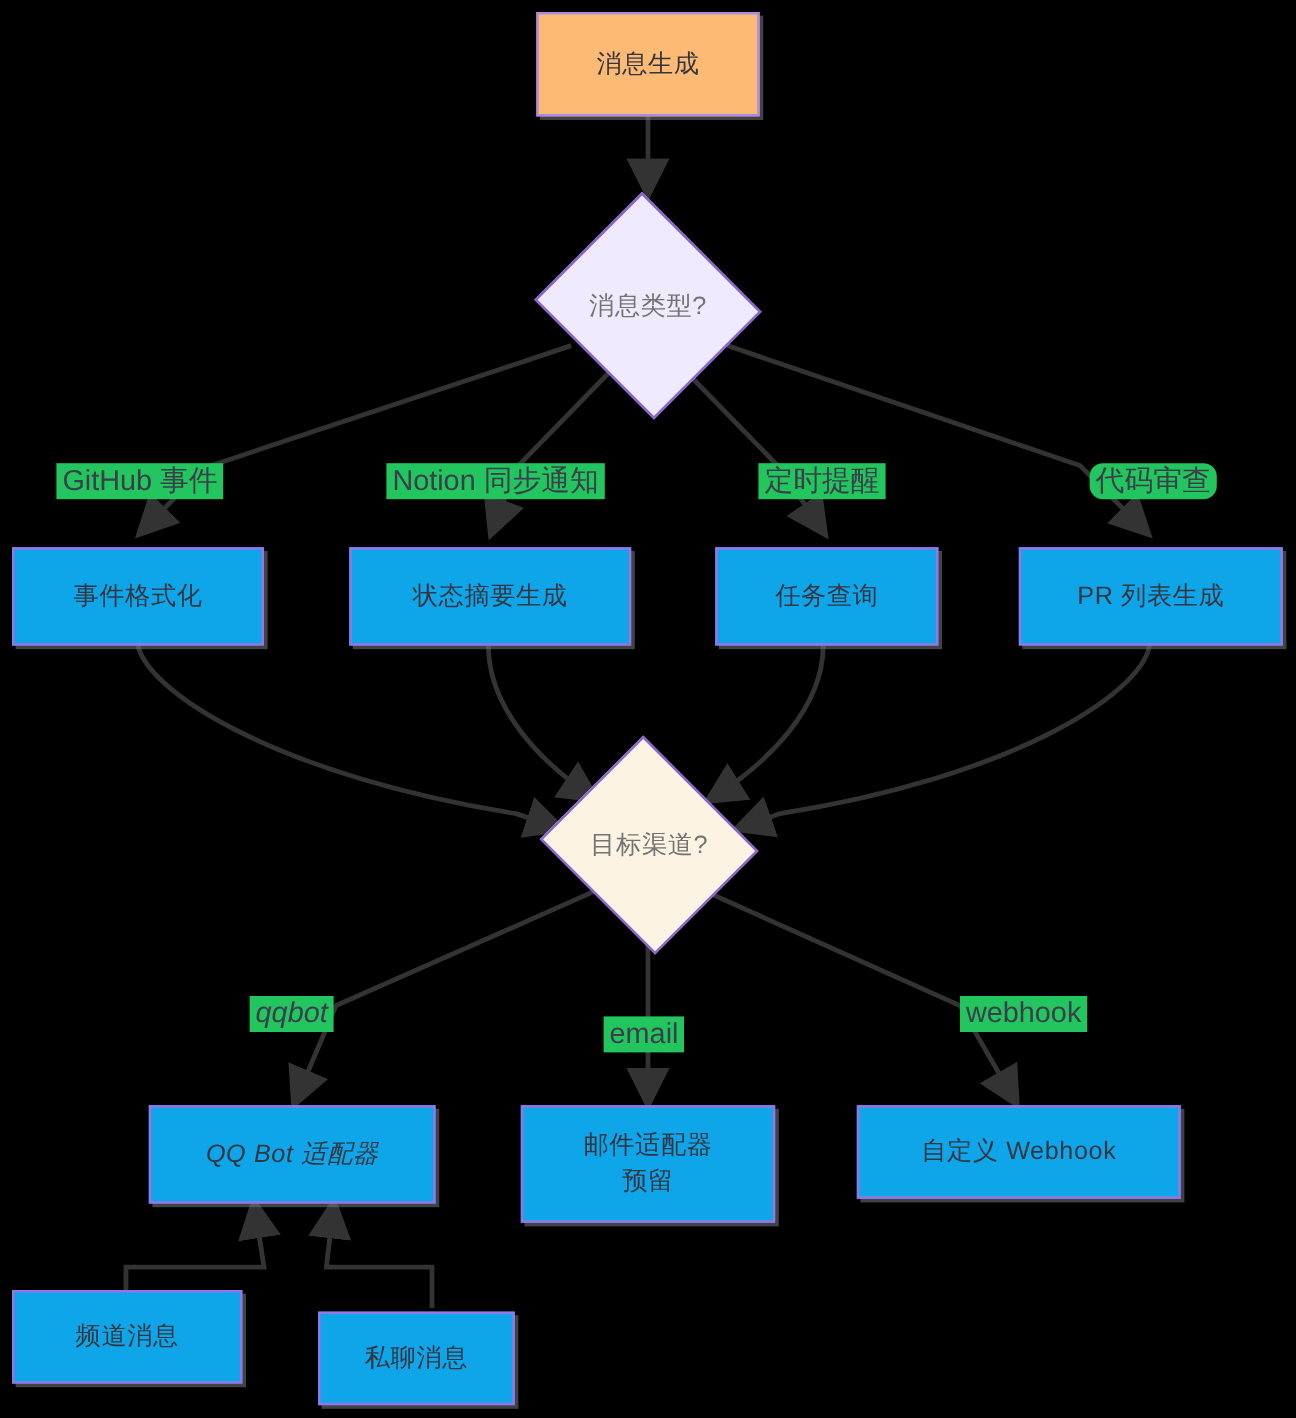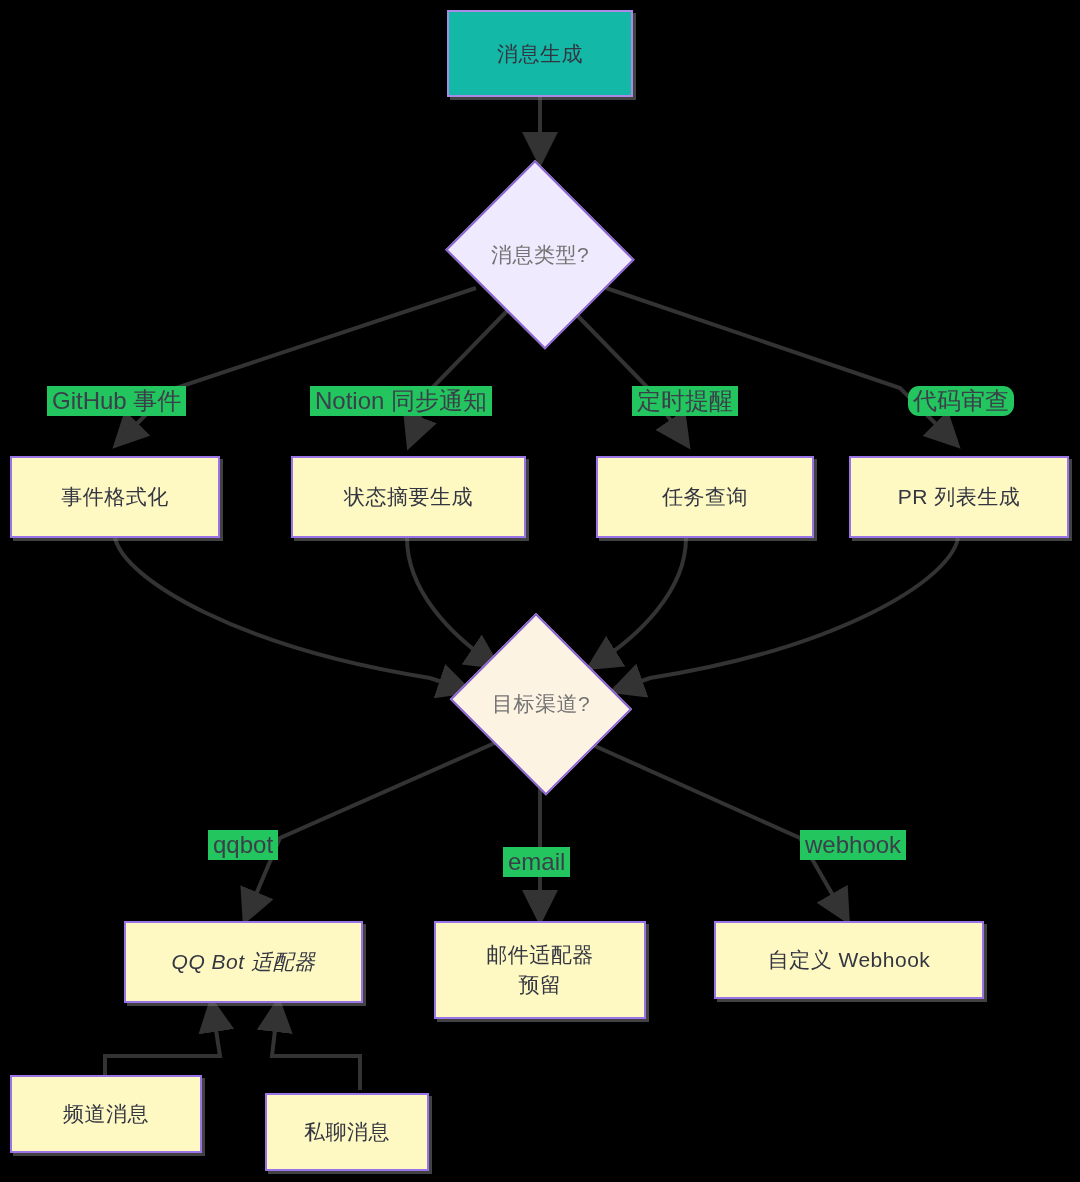--- a/index.html
+++ b/index.html
@@ -30,26 +30,26 @@
     text-align: center;
     color: #333641;
     font-size: 21px;
     line-height: 30px;
     letter-spacing: 0.5px;
     white-space: pre-line;
     z-index: 3;
   }
   .node.process {
     border: 2px solid #9a73e8;
-    background: #fef9c3;
+    background: #0ea5e9;
     box-shadow: 3px 3px 0 rgba(120,120,120,0.55);
   }
   .node.start {
     border: 2px solid #a98ae6;
-    background: #14b8a6;
+    background: #fdba74;
     box-shadow: 3px 3px 0 rgba(120,120,120,0.55);
   }
   .diamond-wrap {
     position: absolute;
     z-index: 3;
     display: flex;
     align-items: center;
     justify-content: center;
   }
   .diamond-shape {
@@ -131,21 +131,21 @@
 
   <div class="diamond-wrap" style="left:440px; top:165px; width:200px; height:180px;">
     <div class="diamond-shape lav"></div>
     <div class="diamond-label">消息类型?</div>
   </div>
 
   <div class="node process" style="left:10px; top:456px; width:210px; height:82px;">事件格式化</div>
 
   <div class="node process" style="left:291px; top:456px; width:235px; height:82px;">状态摘要生成</div>
 
-  <div class="node process" style="left:596px; top:456px; width:218px; height:82px;">任务查询</div>
+  <div class="node process" style="left:596px; top:456px; width:186px; height:82px;">任务查询</div>
 
   <div class="node process" style="left:849px; top:456px; width:220px; height:82px;">PR 列表生成</div>
 
   <div class="diamond-wrap" style="left:445px; top:618px; width:192px; height:172px;">
     <div class="diamond-shape cream"></div>
     <div class="diamond-label">目标渠道?</div>
   </div>
 
   <div class="node process" style="left:124px; top:921px; width:239px; height:82px;font-style:italic;">QQ Bot 适配器</div>
 
@@ -153,25 +153,25 @@
 预留</div>
 
   <div class="node process" style="left:714px; top:921px; width:270px; height:78px;">自定义 Webhook</div>
 
   <div class="node process" style="left:10px; top:1075px; width:192px; height:78px;">频道消息</div>
 
   <div class="node process" style="left:265px; top:1093px; width:164px; height:78px;">私聊消息</div>
 
   <div class="edge-label" style="left:47px; top:386px;">GitHub 事件</div>
 
-  <div class="edge-label" style="left:310px; top:386px;">Notion 同步通知</div>
+  <div class="edge-label" style="left:322px; top:386px;">Notion 同步通知</div>
 
   <div class="edge-label" style="left:632px; top:386px;">定时提醒</div>
 
   <div class="edge-label" style="left:908px; top:386px;border-radius:11px;">代码审查</div>
 
-  <div class="edge-label" style="left:208px; top:830px;">qqbot</div>
+  <div class="edge-label" style="left:208px; top:830px;font-style:italic;">qqbot</div>
 
   <div class="edge-label" style="left:503px; top:830px;margin-top:17px;">email</div>
 
   <div class="edge-label" style="left:800px; top:830px;">webhook</div>
 
 </div>
 
 </body></html>

